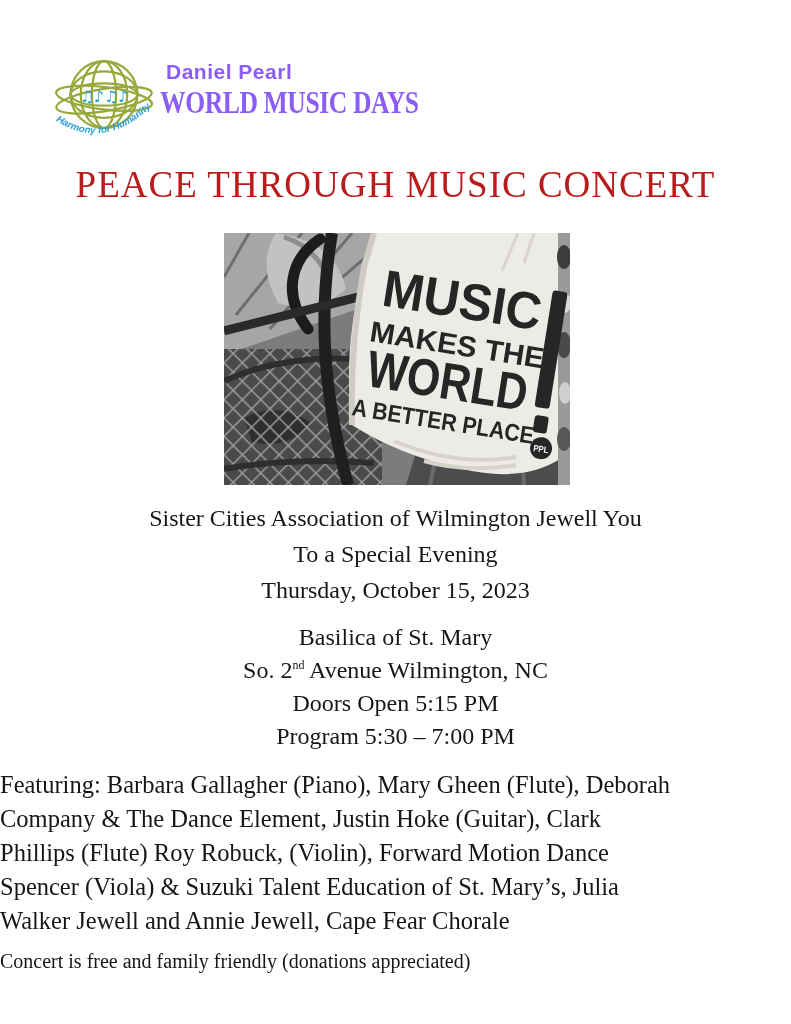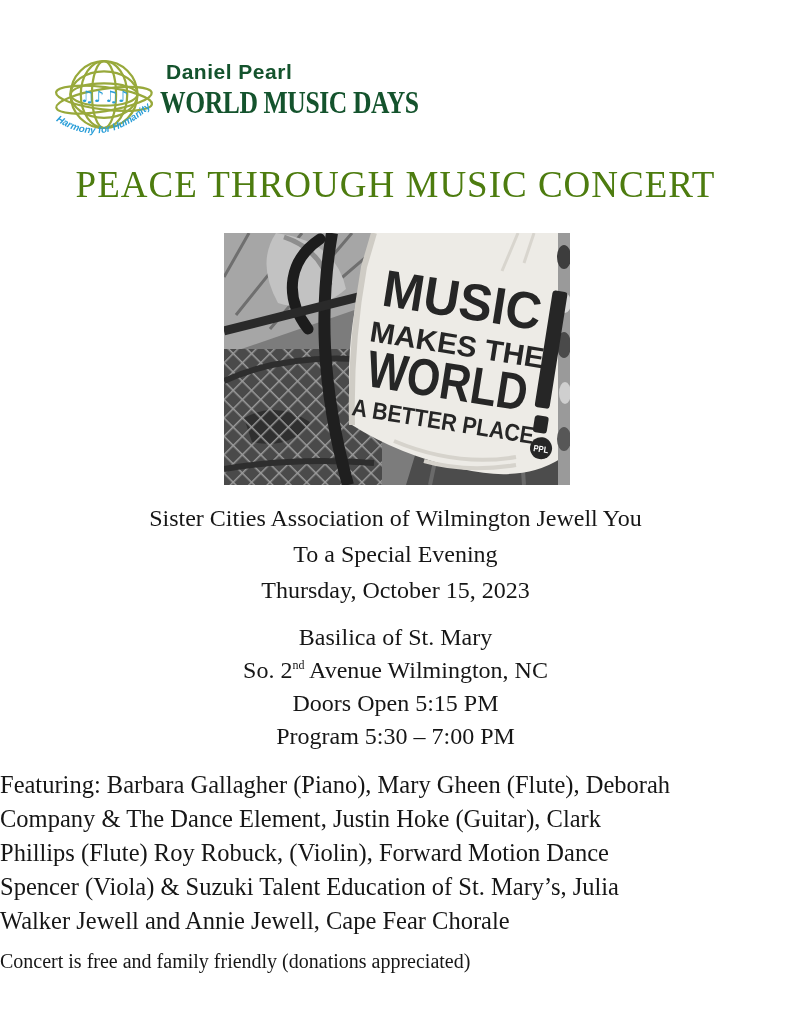--- a/index.html
+++ b/index.html
@@ -1,29 +1,29 @@
 <!DOCTYPE html>
 <html><head>
 <meta charset="utf-8">
 <style>
   html,body{margin:0;padding:0;background:#e9e9e9;}
   .page{position:relative;width:791px;height:1024px;margin:0 auto;background:#ffffff;
         font-family:"Liberation Serif",serif;color:#161616;overflow:hidden;}
   
   .logo{position:absolute;top:52px;left:52px;display:flex;align-items:flex-start;}
   .logo-svg{flex:0 0 auto;}
-  .logo-text{margin-left:4px;padding-top:8px;color:#14532d;}
+  .logo-text{margin-left:4px;padding-top:8px;color:#8b5cf6;}
   .logo-name{font-family:"Liberation Sans",sans-serif;font-weight:bold;font-size:21px;
              letter-spacing:.5px;margin-left:6px;}
   .logo-brand{font-family:"Liberation Serif",serif;font-weight:bold;font-size:32px;
               letter-spacing:-.5px;transform:scaleX(.8);transform-origin:left;
               white-space:nowrap;margin-top:0px;}
   
   .title{position:absolute;top:163px;left:0;width:100%;margin:0;text-align:center;
-         font-size:37px;font-weight:400;letter-spacing:1px;color:#4d7c0f;}
+         font-size:37px;font-weight:400;letter-spacing:1px;color:#b91c1c;}
   
   .photo{position:absolute;top:233px;left:224px;width:346px;height:252px;}
   
   .invite{position:absolute;top:500px;left:0;width:100%;text-align:center;
           font-size:24px;line-height:36px;}
   .venue{position:absolute;top:621px;left:0;width:100%;text-align:center;
          font-size:24px;line-height:33px;}
   .venue sup{font-size:12px;vertical-align:super;line-height:0;}
   .featuring{position:absolute;top:768px;left:0;width:100%;text-align:left;
              font-size:24.5px;line-height:34px;}

